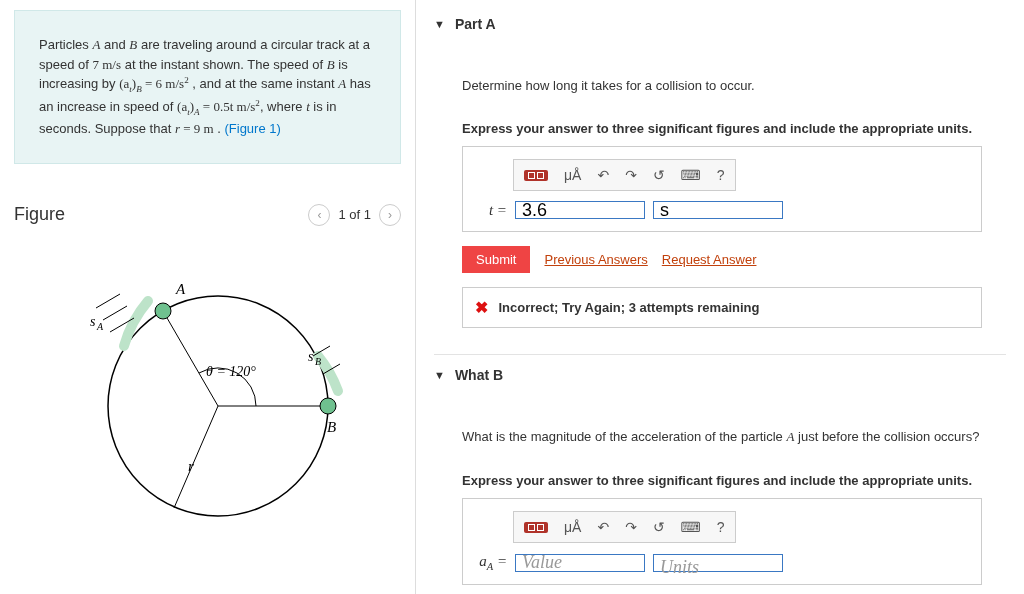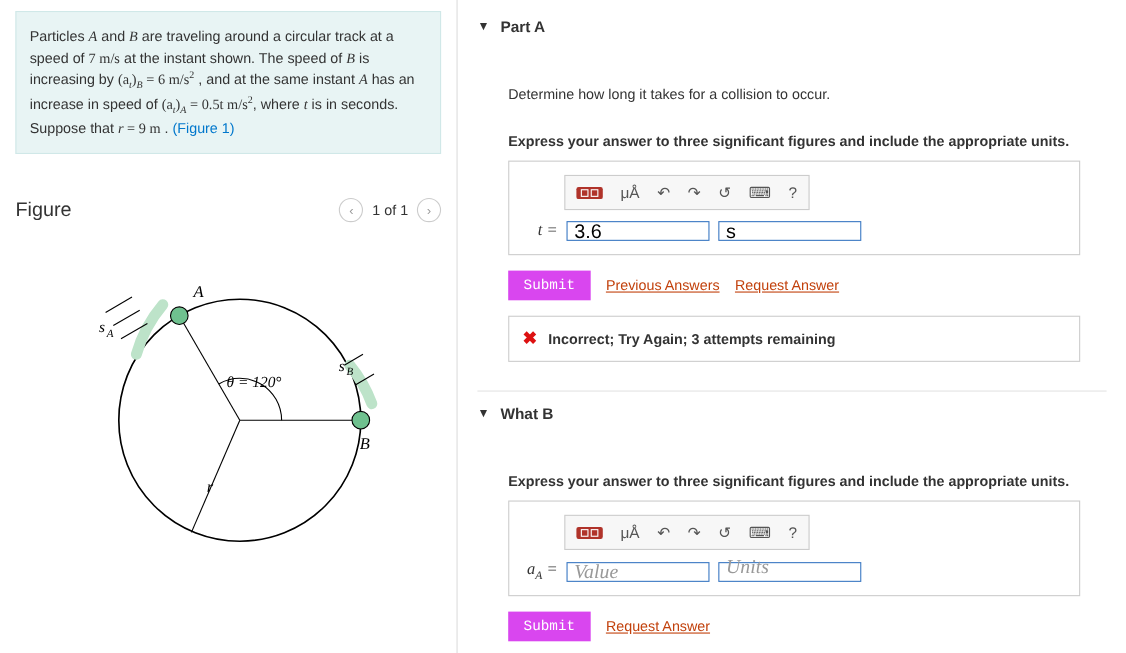--- a/index.html
+++ b/index.html
@@ -1,20 +1,20 @@
 <!DOCTYPE html>
 <html><head>
 <meta charset="utf-8">
 <style>
   * { box-sizing: border-box; margin: 0; padding: 0; }
   body { font-family: Arial, Helvetica, sans-serif; font-size: 13px; color: #333; background: #fff; width: 1024px; height: 594px; overflow: hidden; }
   .container { display: flex; height: 100%; }
   .left { width: 415px; padding: 10px 14px; }
   .right { flex: 1; padding: 10px 18px; border-left: 1px solid #ddd; }
-  .problem-box { background: #e8f4f4; border: 1px solid #d0e8e8; padding: 12px; font-size: 13px; line-height: 1.5; margin-bottom: 40px; }
+  .problem-box { background: #e8f4f4; border: 1px solid #d0e8e8; padding: 24px; font-size: 13px; line-height: 1.5; margin-bottom: 40px; }
   .italic { font-style: italic; font-family: 'Times New Roman', serif; }
   .ser { font-family: 'Times New Roman', serif; }
   .figlink { color: #0077cc; cursor: pointer; }
   .figure-header { display: flex; align-items: center; justify-content: space-between; margin-bottom: 12px; }
   .figure-title { font-size: 18px; font-weight: normal; }
   .pager { display: flex; align-items: center; gap: 8px; font-size: 13px; }
   .pager-btn { width: 22px; height: 22px; border: 1px solid #ccc; border-radius: 50%; display: inline-flex; align-items: center; justify-content: center; color: #999; cursor: pointer; font-size: 12px; }
   .figure-img { display: flex; justify-content: center; padding-top: 8px; }
   .part-header { display: flex; align-items: center; gap: 10px; padding: 6px 0; }
   .caret { font-size: 11px; }
@@ -27,21 +27,21 @@
   .tool { padding: 3px 6px; cursor: pointer; color: #555; font-size: 14px; display:inline-flex; align-items:center; }
   .tool-templ { background: #b0332a; color: #fff; border-radius: 2px; padding: 2px 4px; font-size: 12px; display:inline-flex; gap:1px;}
   .templ-box{width:7px;height:7px;border:1px solid #fff;display:inline-block}
   .input-row { display: flex; align-items: center; gap: 8px; }
   .varlabel { font-family: 'Times New Roman', serif; font-style: italic; font-size: 15px; min-width: 32px; text-align:right; }
   .textin { height: 18px; border: 1px solid #3a78c3; padding: 2px 6px; font-size: 18px; font-family: inherit; }
   .textin.wval { width: 130px; }
   .textin.wunit { width: 130px; }
   .placeholder-i { color: #999; font-style: italic; font-family: 'Times New Roman', serif; font-size:18px; }
   .actions { margin-top: 14px; display: flex; align-items: center; gap: 14px; }
-  .submit-btn { background: #d946ef; color: #fff; border: none; padding: 6px 14px; font-size: 13px; cursor: pointer; font-family: Liberation Mono, monospace; }
+  .submit-btn { background: #ef4444; color: #fff; border: none; padding: 6px 14px; font-size: 13px; cursor: pointer; }
   .linklike { color: #c2410c; text-decoration: underline; font-size: 13px; cursor: pointer; text-align: right; }
   .feedback { border: 1px solid #ccc; padding: 10px 12px; margin-top: 14px; max-width: 520px; display: flex; align-items: center; gap: 10px; }
   .x-icon { color: #d11; font-weight: bold; font-size: 16px; }
   .feedback-text { font-weight: bold; font-size: 13px; }
   .divider { border: none; border-top: 1px solid #e3e3e3; margin: 18px 0 6px 0; }
   .sub { font-size: 0.7em; vertical-align: sub; }
   .sup { font-size: 0.7em; vertical-align: super; }
 </style>
 </head>
 <body>
@@ -133,20 +133,23 @@
       </div>
     </div>
 
     <hr class="divider">
 
     <div class="part-header">
       <span class="caret">▼</span>
       <span class="part-title">What B</span>
     </div>
     <div class="part-body">
+      <div class="prompt">
+        <span>What is the magnitude of the acceleration of the particle </span><span class="italic">A</span><span> just before the collision occurs?</span>
+      </div>
       <div class="prompt bold">Express your answer to three significant figures and include the appropriate units.</div>
 
       <div class="answer-box">
         <div class="toolbar">
           <span class="tool">
               <span class="tool-templ">
                 <span class="templ-box"></span>
                 <span class="templ-box" style="margin-left:1px"></span>
               </span>
             </span>
@@ -157,21 +160,21 @@
           <span class="tool">⌨</span>
           <span class="tool">?</span>
         </div>
         <div class="input-row">
           <span class="varlabel">
             <span>a</span><span class="sub">A</span><span> = </span>
           </span>
           <div class="textin wval" style="display:flex;align-items:center;">
               <span class="placeholder-i">Value</span>
             </div>
-          <div class="textin wunit" style="display:flex;align-items:flex-end;">
+          <div class="textin wunit" style="display:flex;align-items:flex-start;">
               <span class="placeholder-i">Units</span>
             </div>
         </div>
       </div>
 
       <div class="actions" style="margin-bottom:-20px;">
         <button class="submit-btn">Submit</button>
         <span class="linklike">Request Answer</span>
       </div>
     </div>

